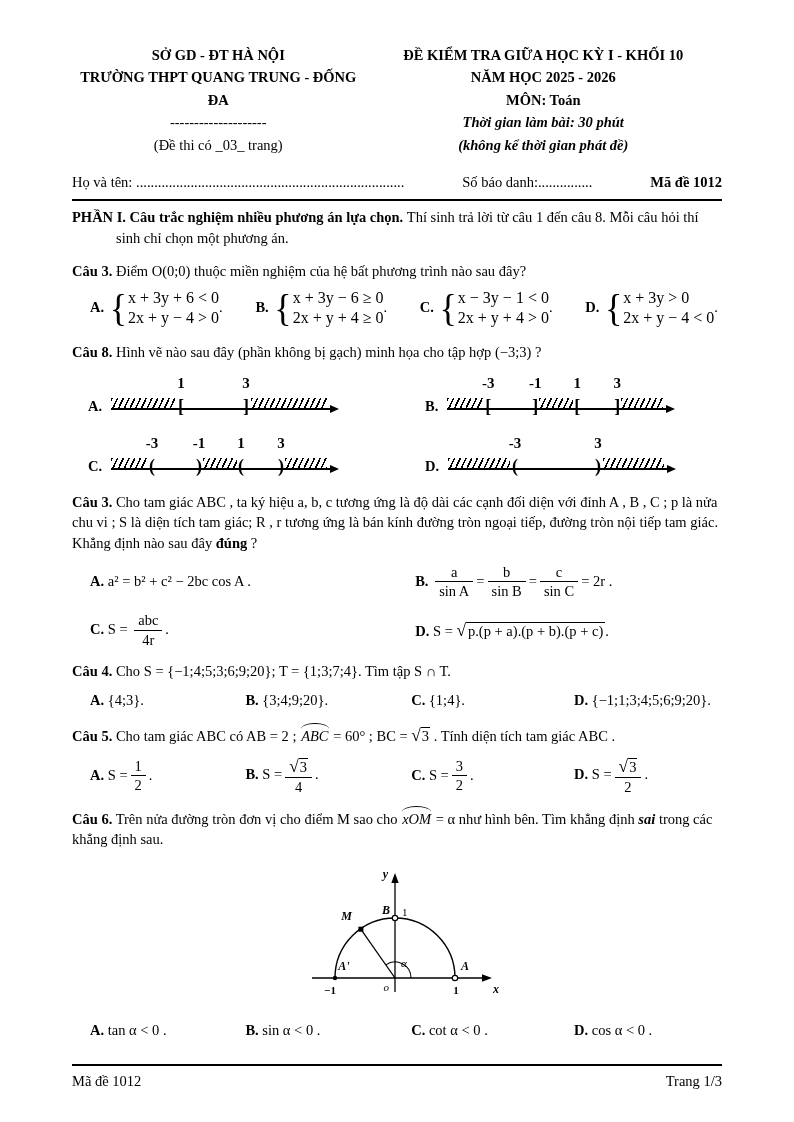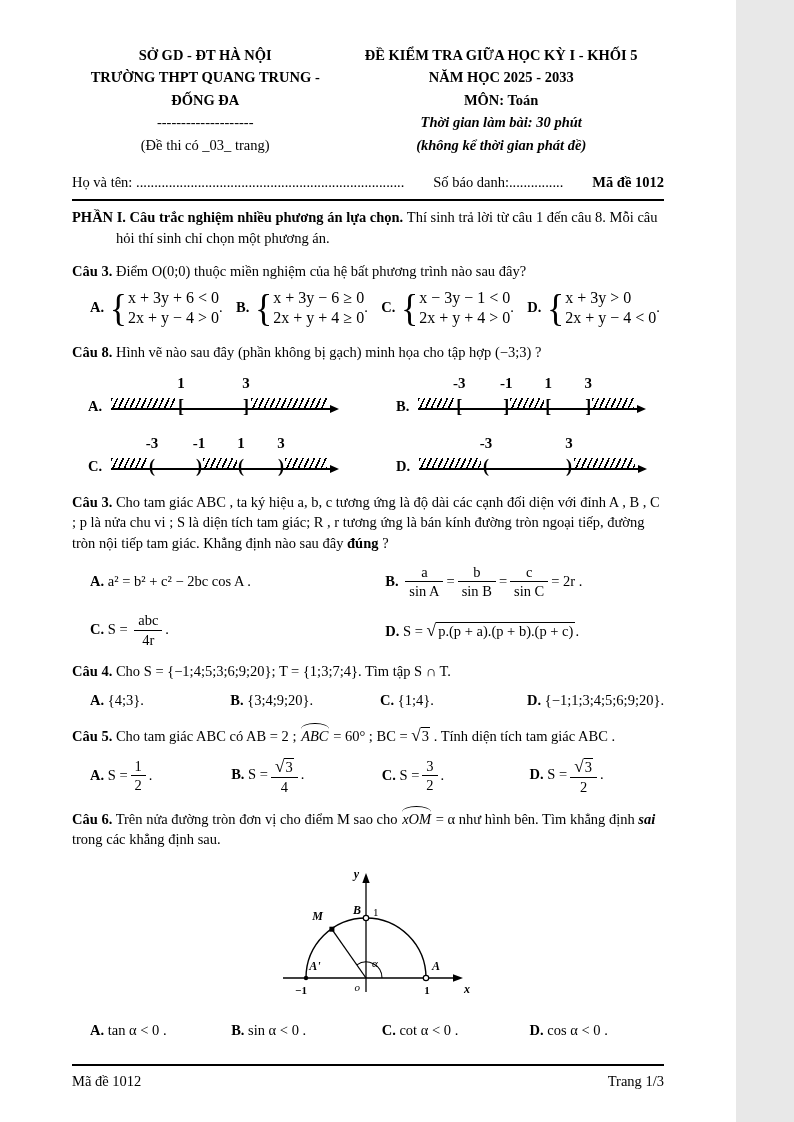--- a/index.html
+++ b/index.html
@@ -1,18 +1,18 @@
 <!DOCTYPE html>
 <html><head>
 <meta charset="utf-8">
 <style>
   * { margin:0; padding:0; box-sizing:border-box; }
   html,body { background:#e8e8e8; }
   body { width:794px; margin:0 auto; font-family:"Liberation Serif", serif; color:#000; }
-  .page { position:relative; width:736px; height:1122px; background:#fff; padding:44px 72px 0 72px; font-size:14.5px; line-height:1.42; overflow:hidden; }
+  .page { position:relative; width:794px; height:1122px; background:#fff; padding:44px 72px 0 72px; font-size:14.5px; line-height:1.42; overflow:hidden; }
   .b { font-weight:bold; }
   .i { }
   .bi { font-weight:bold; font-style:italic; }
 
   
   .header { display:flex; }
   .header-left { width:45%; text-align:center; line-height:1.55; }
   .header-right { width:55%; text-align:center; line-height:1.55; }
 
   .name-row { display:flex; justify-content:space-between; margin-top:16px; padding-bottom:6px; border-bottom:2.5px solid #000; }
@@ -69,22 +69,22 @@
 <div class="page">
 
   <div class="header">
     <div class="header-left">
       <div class="b">SỞ GD - ĐT HÀ NỘI</div>
       <div class="b">TRƯỜNG THPT QUANG TRUNG - ĐỐNG ĐA</div>
       <div>--------------------</div>
       <div class="i">(Đề thi có _03_ trang)</div>
     </div>
     <div class="header-right">
-      <div class="b">ĐỀ KIỂM TRA GIỮA HỌC KỲ I - KHỐI 5</div>
-      <div class="b">NĂM HỌC 2025 - 2033</div>
+      <div class="b">ĐỀ KIỂM TRA GIỮA HỌC KỲ I - KHỐI 10</div>
+      <div class="b">NĂM HỌC 2025 - 2026</div>
       <div class="b">MÔN: Toán</div>
       <div class="bi">Thời gian làm bài: 30 phút</div>
       <div class="bi">(không kể thời gian phát đề)</div>
     </div>
   </div>
 
   <div class="name-row">
     <span>Họ và tên: ..........................................................................</span>
     <span>Số báo danh:...............</span>
     <span class="b">Mã đề 1012</span>

